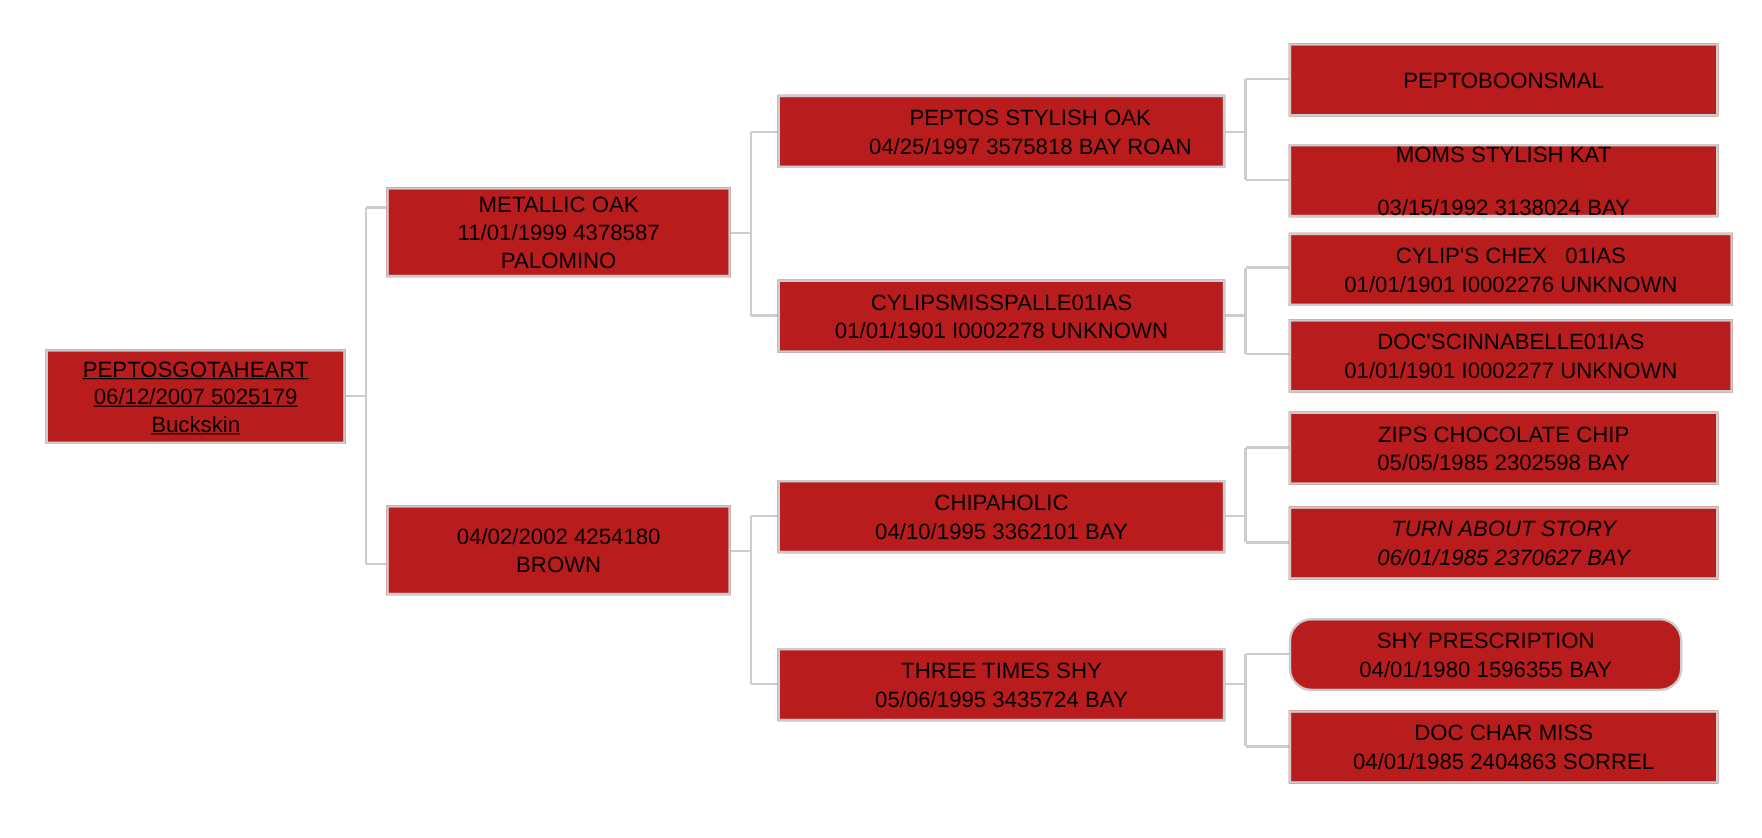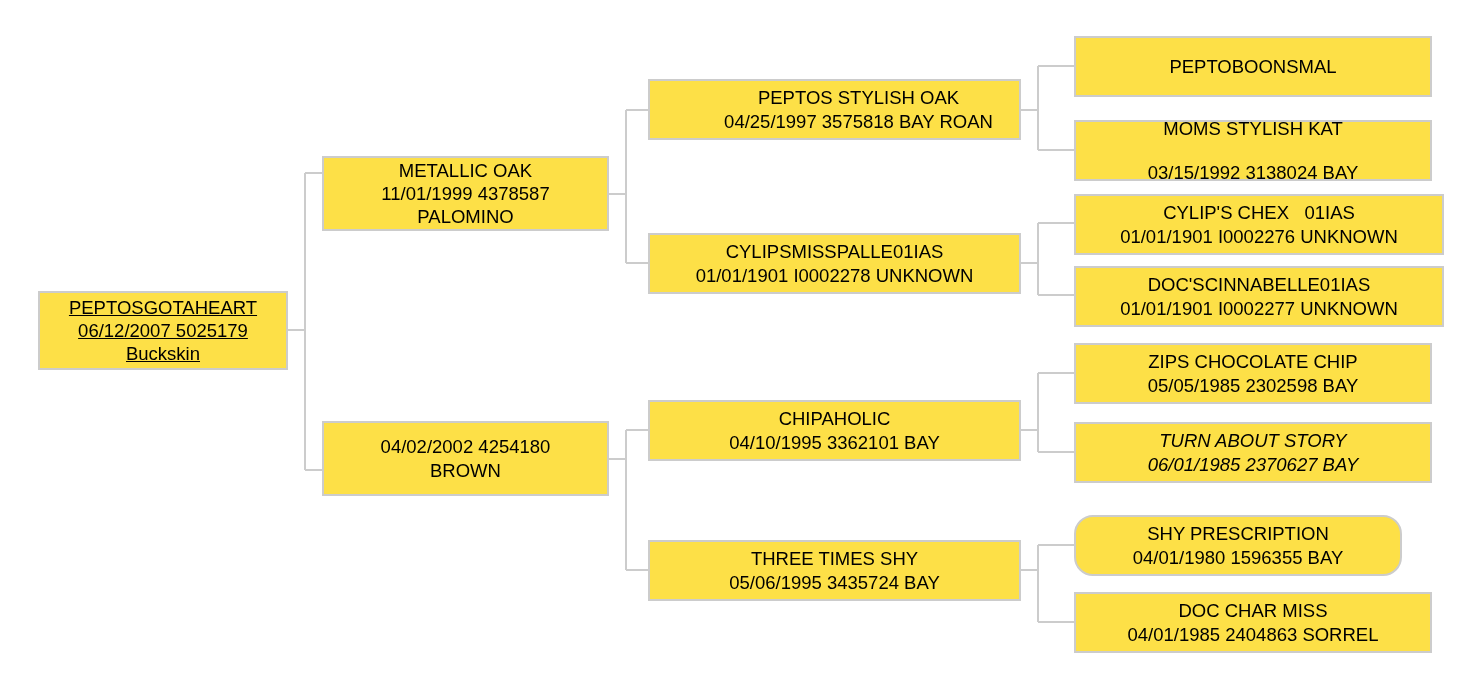--- a/index.html
+++ b/index.html
@@ -23,21 +23,21 @@
     left: 0;
     top: 0;
     width: 1468px;
     height: 698px;
     pointer-events: none;
   }
   .node-box {
     position: absolute;
     box-sizing: border-box;
     border: 2px solid #cccccc;
-    background: #fde047;
+    background: #b91c1c;
     display: flex;
     flex-direction: column;
     align-items: center;
     justify-content: center;
     text-align: center;
     line-height: 1.26;
     z-index: 2;
   }
   .node-line {
     display: block;

